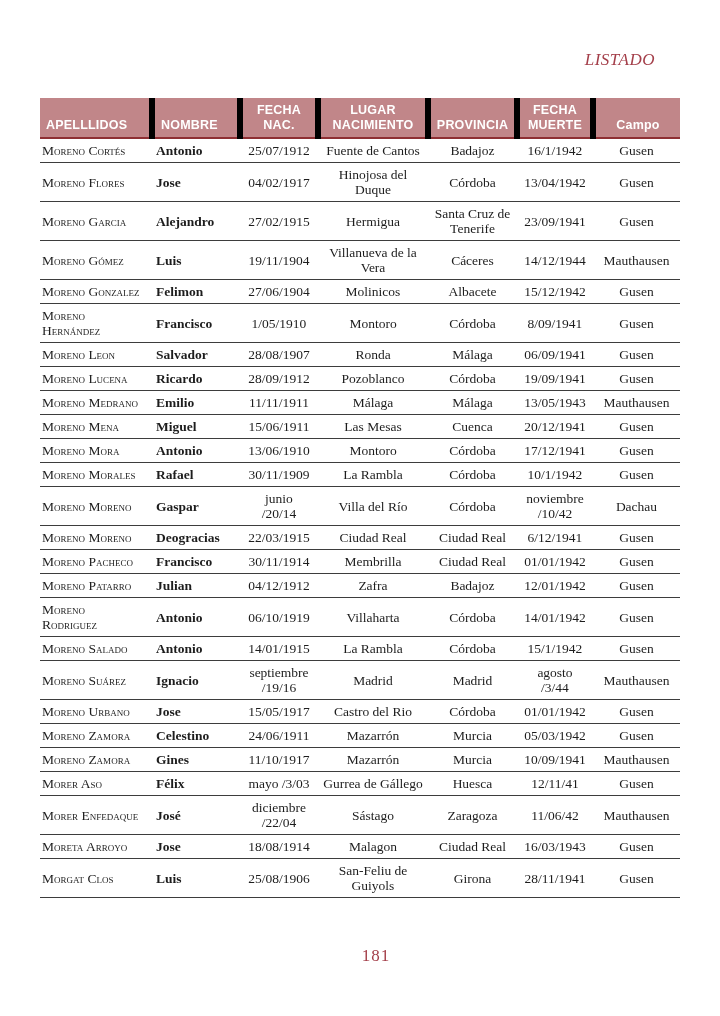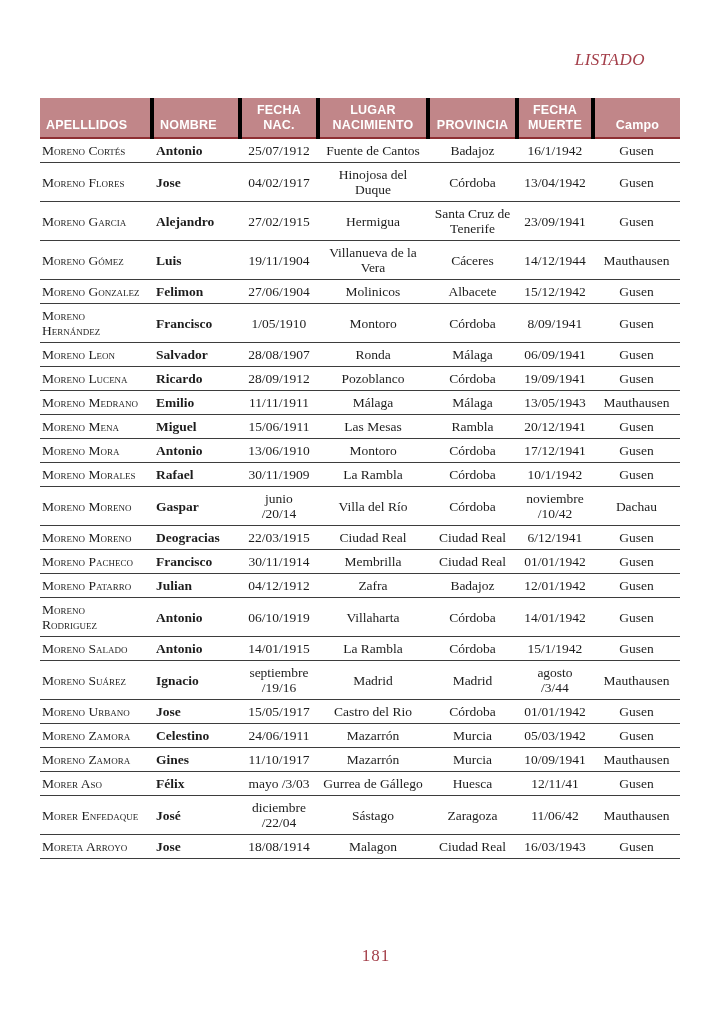--- a/index.html
+++ b/index.html
@@ -14,21 +14,21 @@
   html,body{margin:0;padding:0;background:#ffffff;}
   body{
     width:720px;height:1016px;
     font-family:"Liberation Serif", serif;
     color:var(--body-text);
     overflow:hidden;
   }
   .page{position:relative;width:720px;height:1016px;background:#ffffff;}
 
   .running-head{
-    position:absolute;top:50px;right:75px;
+    position:absolute;top:50px;right:65px;
     font-style:italic;font-size:17px;letter-spacing:0.5px;
     color:var(--accent);
   }
 
   table.listado{
     position:absolute;top:98px;left:40px;width:640px;
     border-collapse:collapse;table-layout:fixed;
   }
   col.c-apellidos{width:112px;}
   col.c-nombre{width:88px;}
@@ -45,21 +45,21 @@
     font-weight:bold;
     font-size:12.5px;
     line-height:15px;
     letter-spacing:0.2px;
     text-align:center;
     vertical-align:bottom;
     padding:5px 3px 4px 3px;
     white-space:pre-line;
     border-bottom:2.5px solid var(--header-rule);
   }
-  thead th + th{border-left:4px solid #000000;}
+  thead th + th{border-left:6px solid #000000;}
   thead th.col-apellidos, thead th.col-nombre{text-align:left;padding-left:6px;}
 
   tbody td{
     font-size:13.5px;
     line-height:15px;
     text-align:center;
     vertical-align:middle;
     padding:4px 2px;
     border-bottom:1px solid var(--row-rule);
     color:var(--body-text);
@@ -195,21 +195,21 @@
           <td class="col-lugar">Málaga</td>
           <td class="col-provincia">Málaga</td>
           <td class="col-fecha_muerte">13/05/1943</td>
           <td class="col-campo">Mauthausen</td>
         </tr>
         <tr>
           <td class="col-apellidos">Moreno Mena</td>
           <td class="col-nombre">Miguel</td>
           <td class="col-fecha_nac">15/06/1911</td>
           <td class="col-lugar">Las Mesas</td>
-          <td class="col-provincia">Rambla</td>
+          <td class="col-provincia">Cuenca</td>
           <td class="col-fecha_muerte">20/12/1941</td>
           <td class="col-campo">Gusen</td>
         </tr>
         <tr>
           <td class="col-apellidos">Moreno Mora</td>
           <td class="col-nombre">Antonio</td>
           <td class="col-fecha_nac">13/06/1910</td>
           <td class="col-lugar">Montoro</td>
           <td class="col-provincia">Córdoba</td>
           <td class="col-fecha_muerte">17/12/1941</td>
@@ -339,18 +339,27 @@
         </tr>
         <tr>
           <td class="col-apellidos">Moreta Arroyo</td>
           <td class="col-nombre">Jose</td>
           <td class="col-fecha_nac">18/08/1914</td>
           <td class="col-lugar">Malagon</td>
           <td class="col-provincia">Ciudad Real</td>
           <td class="col-fecha_muerte">16/03/1943</td>
           <td class="col-campo">Gusen</td>
         </tr>
+        <tr>
+          <td class="col-apellidos">Morgat Clos</td>
+          <td class="col-nombre">Luis</td>
+          <td class="col-fecha_nac">25/08/1906</td>
+          <td class="col-lugar">San-Feliu de Guiyols</td>
+          <td class="col-provincia">Girona</td>
+          <td class="col-fecha_muerte">28/11/1941</td>
+          <td class="col-campo">Gusen</td>
+        </tr>
       </tbody>
   </table>
 
   <div class="page-number">181</div>
 
 </div>
 
 </body></html>

